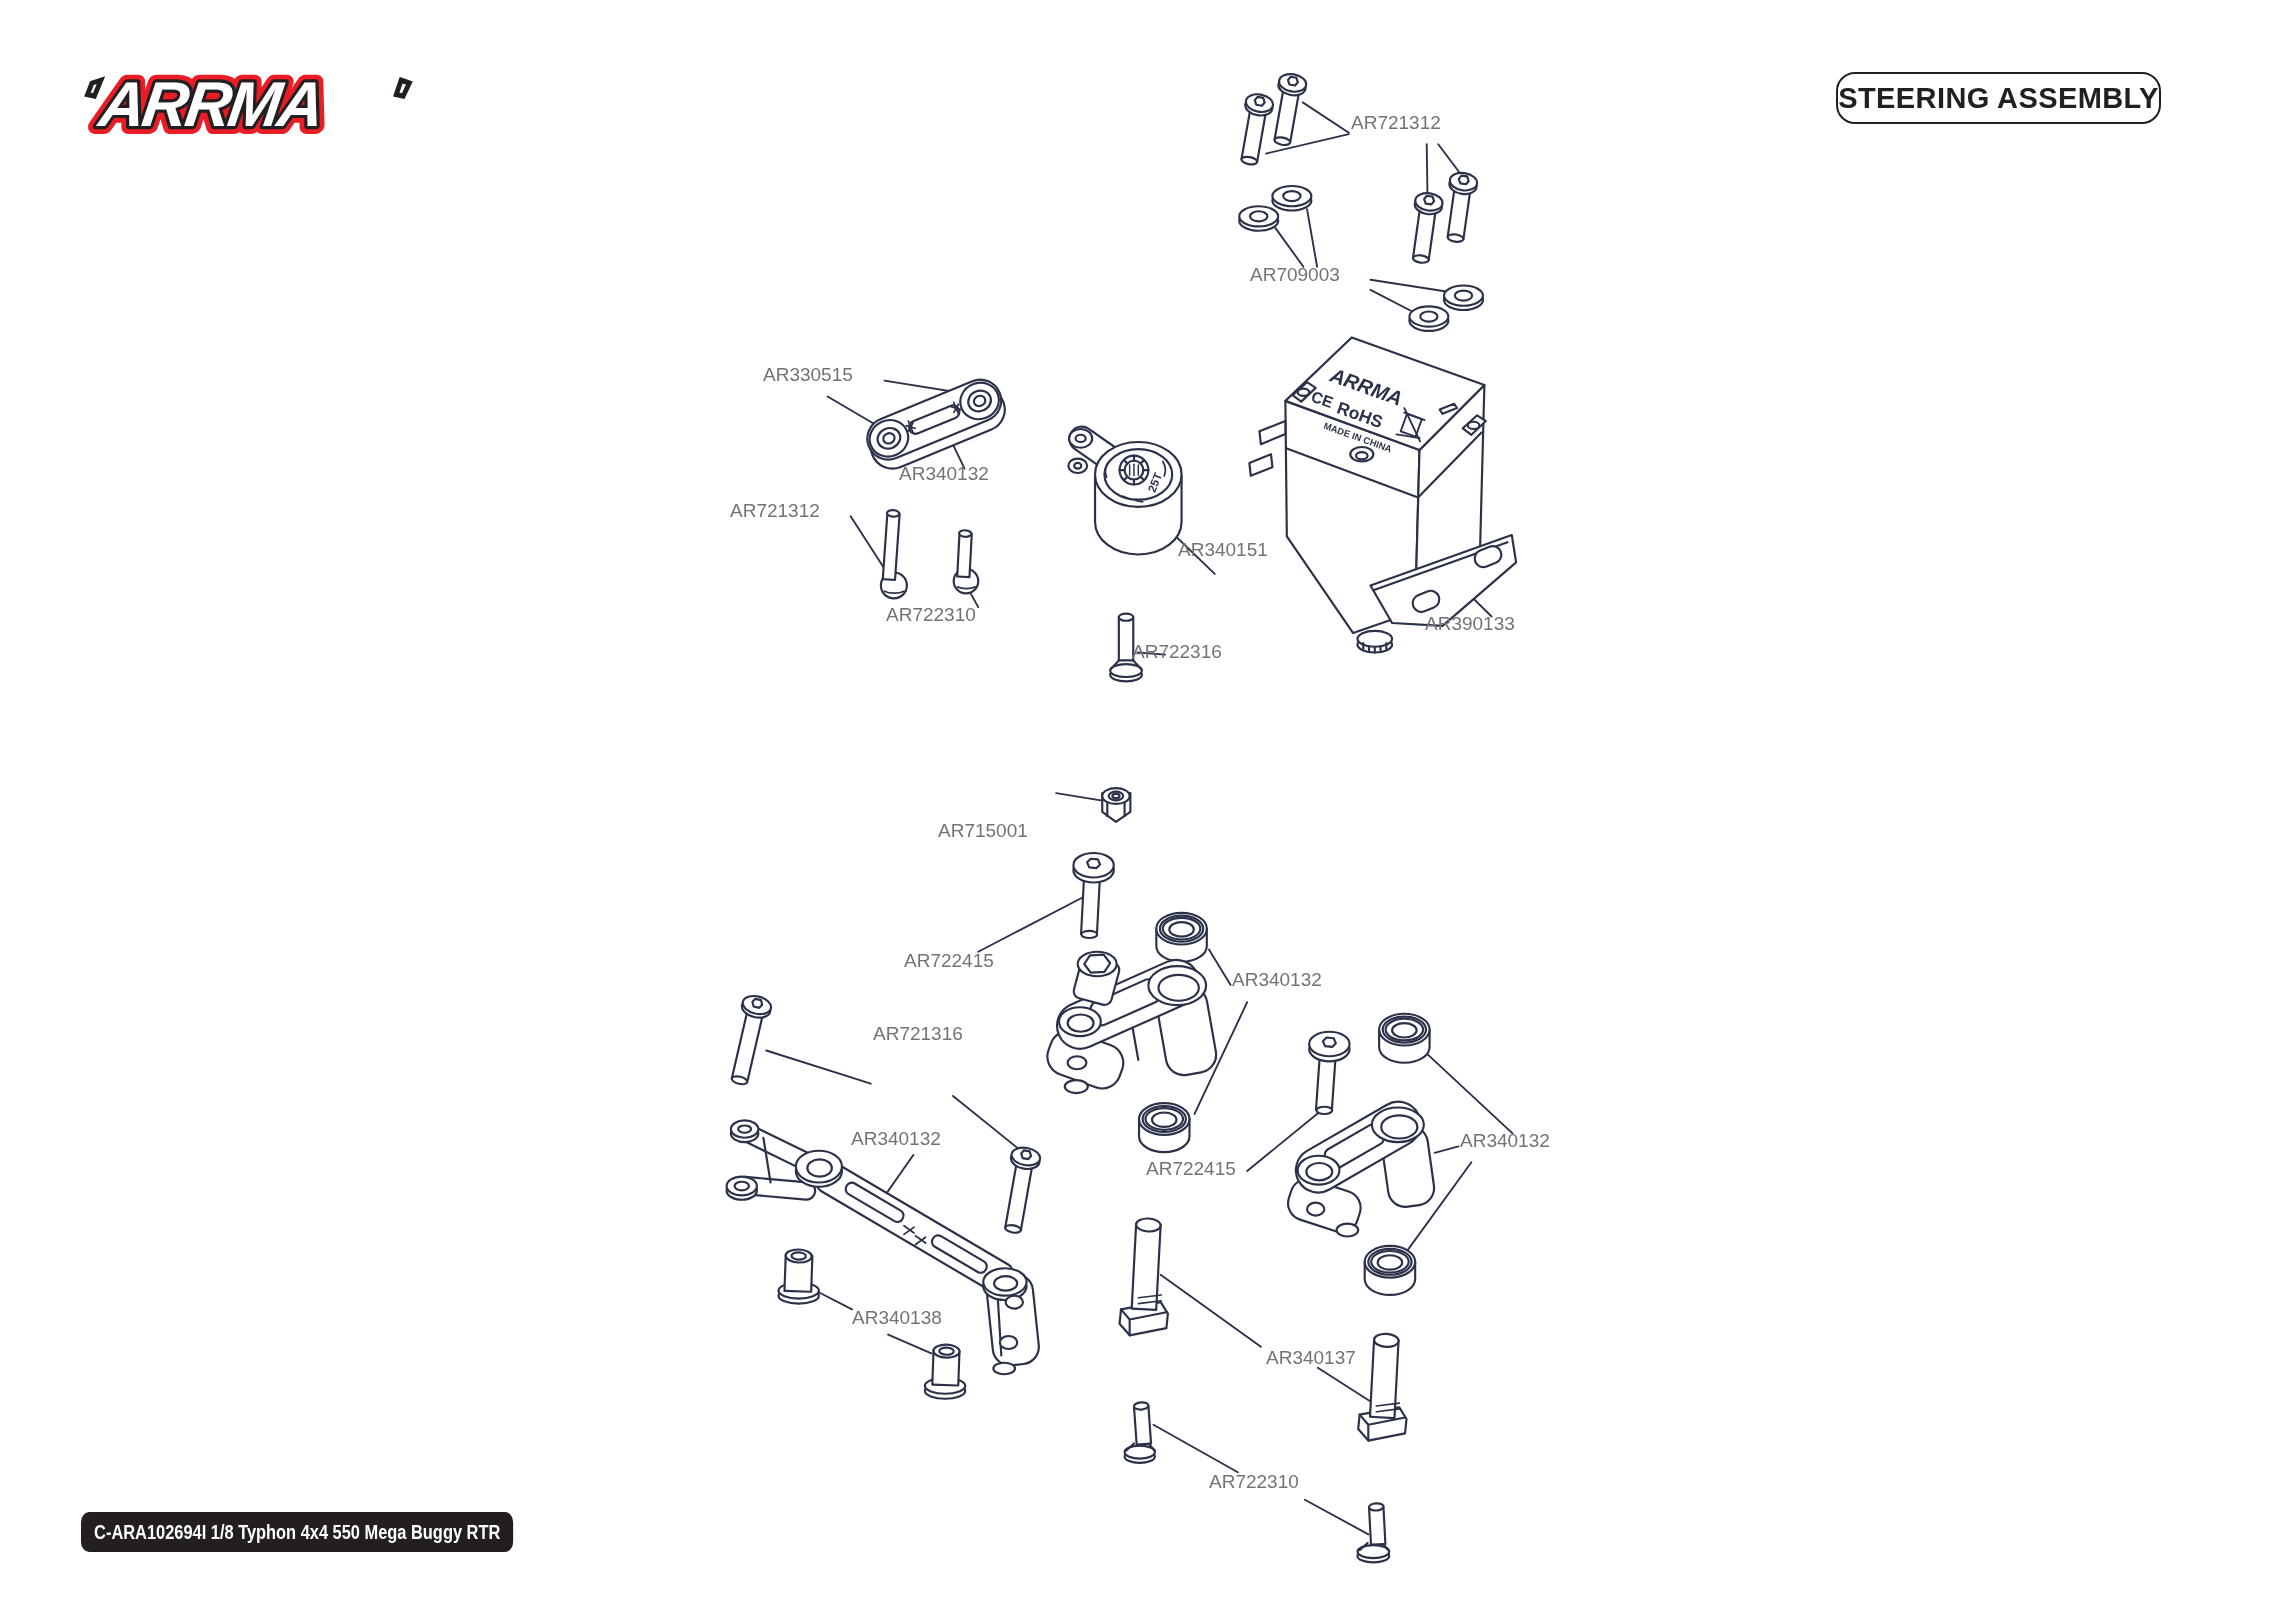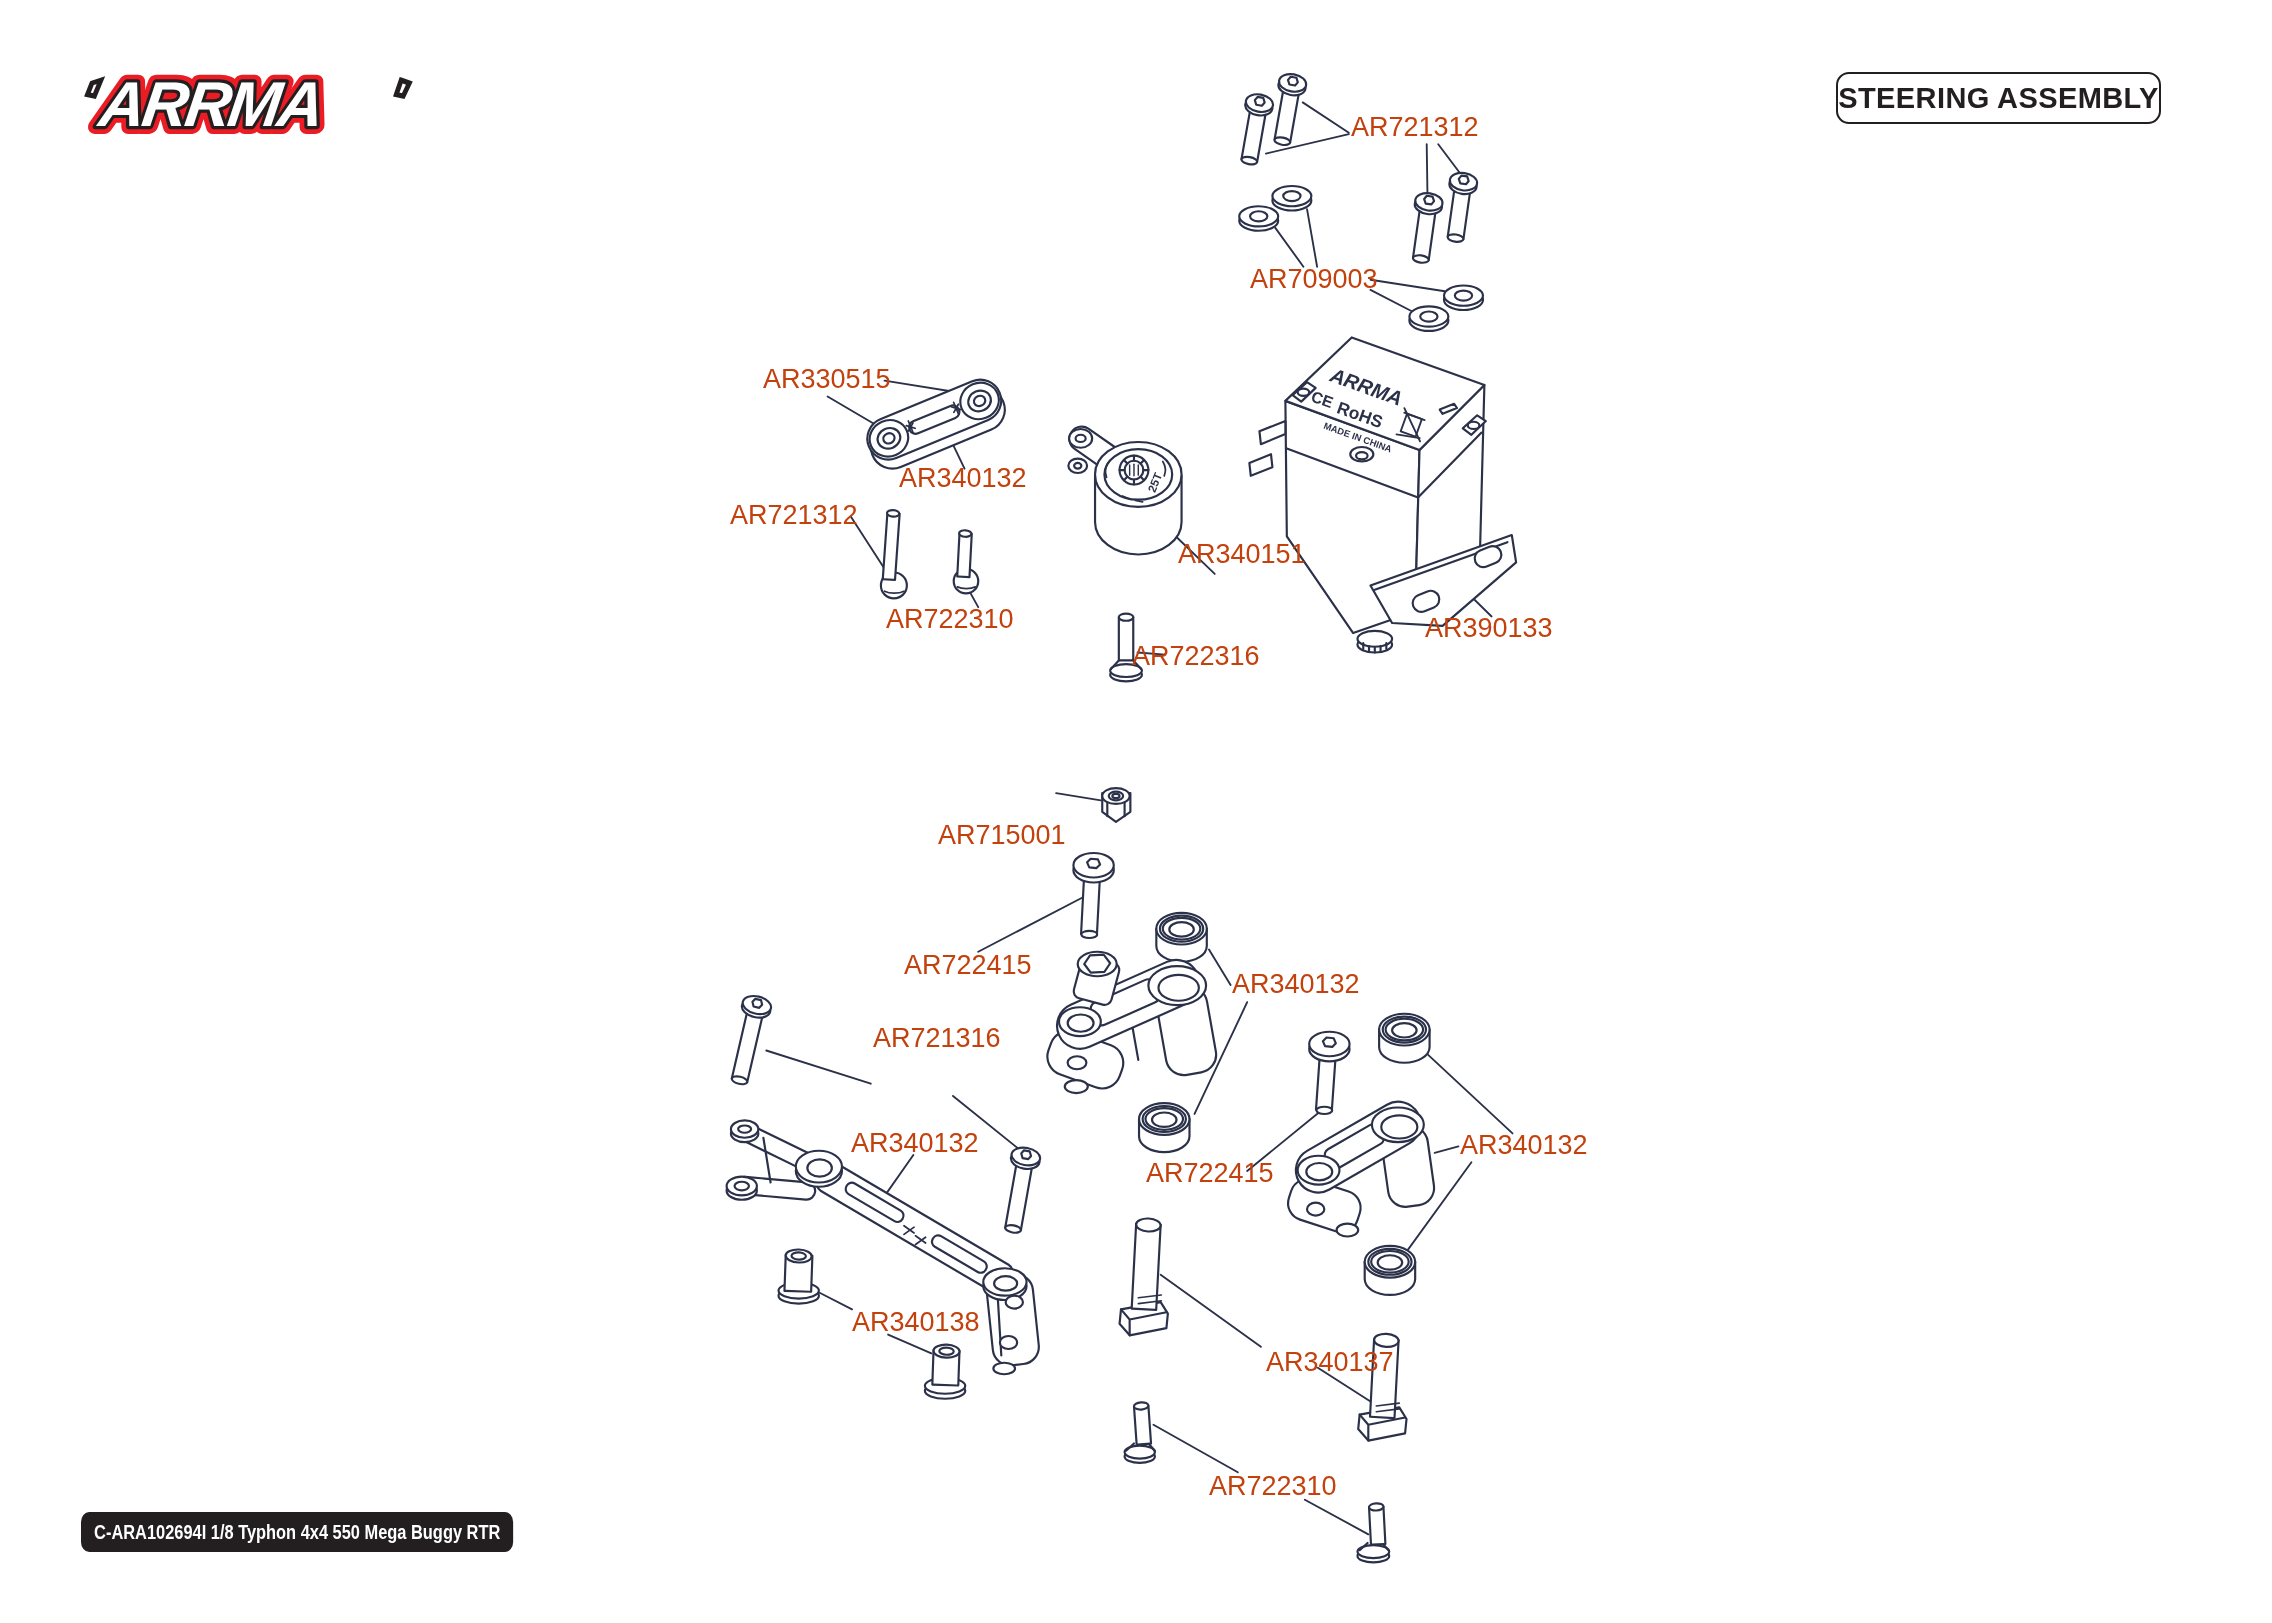--- a/index.html
+++ b/index.html
@@ -1,21 +1,21 @@
 <!DOCTYPE html>
 <html style="font-size:11.5px"><head>
 <meta charset="utf-8">
 <style>
   html,body{margin:0;padding:0;background:#fff;}
   .canvas{position:relative;width:2273px;height:1623px;background:#ffffff;
           font-family:"Liberation Sans",sans-serif;overflow:hidden;}
-  .part-label{position:absolute;font-size:27px;line-height:1.1;color:#c2410c;
+  .part-label{position:absolute;font-size:19px;line-height:1.1;color:#737373;
               white-space:nowrap;letter-spacing:0;text-align:right;}
   .title-box{position:absolute;left:1836px;top:72px;width:321px;height:48px;
-             border:2.9px solid #231f20;border-radius:13px;display:flex;
+             border:2.9px solid #231f20;border-radius:19px;display:flex;
              align-items:center;justify-content:center;background:#fff;}
   .title-box span{font-weight:bold;font-size:29px;color:#231f20;letter-spacing:0.4px;}
   .footer-box{position:absolute;left:81px;top:1512px;height:40px;background:#231f20;
               border-radius:10px;display:inline-flex;align-items:center;
               padding:0 16px;transform:scaleX(.82);transform-origin:left center;}
   .footer-box span{color:#ffffff;font-weight:bold;font-size:20px;white-space:nowrap;}
   svg text{user-select:none;}
 </style>
 </head>
 <body>

